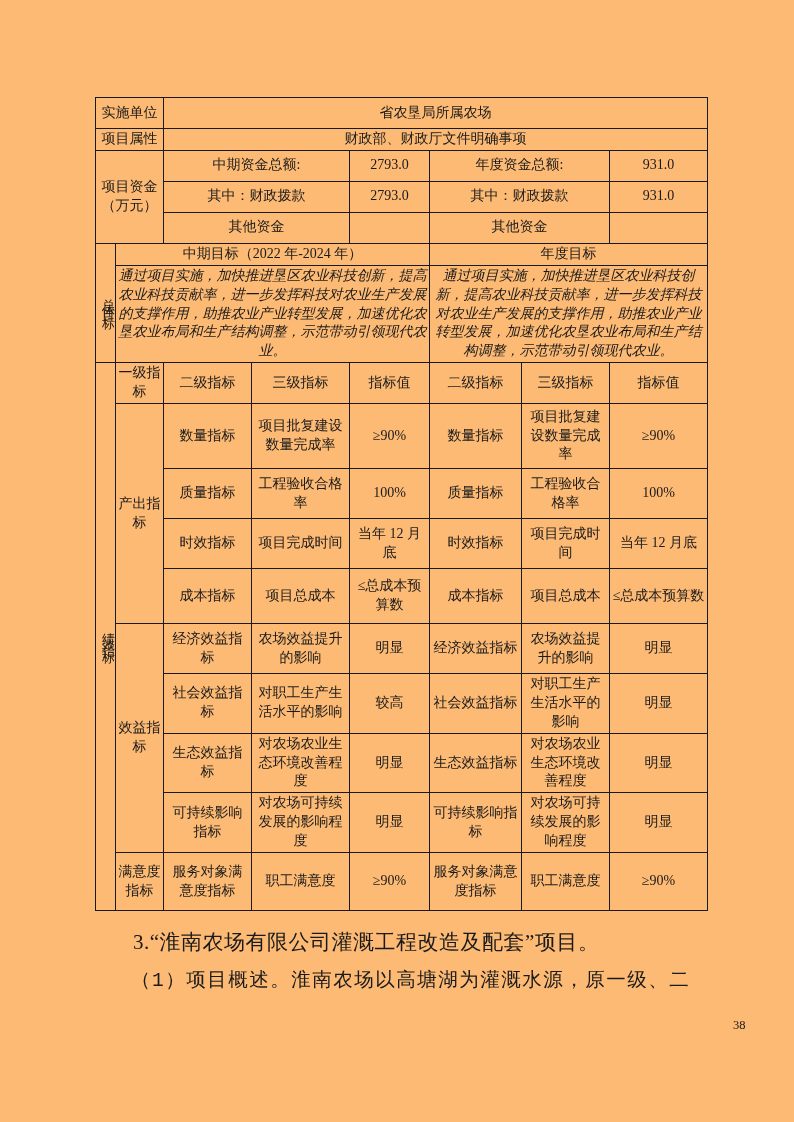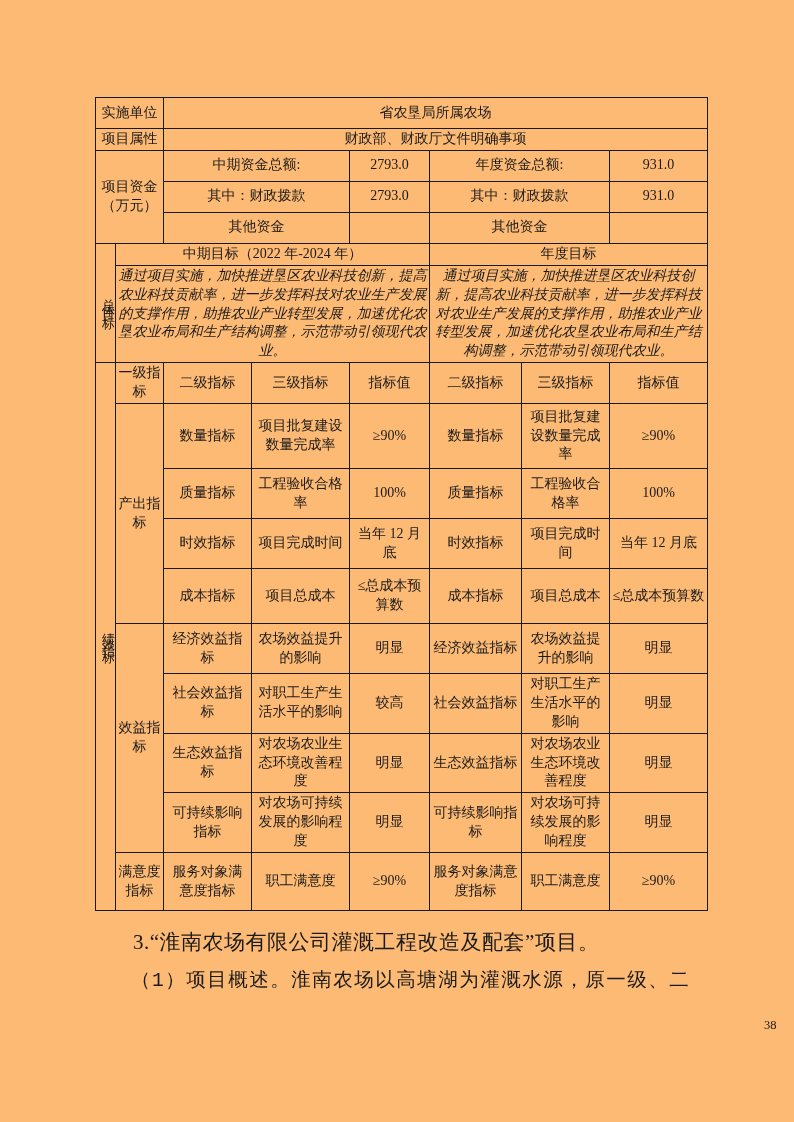--- a/index.html
+++ b/index.html
@@ -42,21 +42,21 @@
   .fundlabel{line-height:1.5;}
   .heading{
     position:absolute;left:133px;top:928px;width:580px;
     font-size:21px;font-weight:normal;letter-spacing:0.5px;
   }
   .para{
     position:absolute;left:131px;top:966px;width:576px;
     font-size:19.5px;letter-spacing:1.5px;font-family:Liberation Mono, monospace;
   }
   .pagenum{
-    position:absolute;left:764px;top:1018px;
+    position:absolute;left:733px;top:1018px;
     font-size:12.5px;
   }
 </style>
 </head>
 <body>
 
 <div class="page">
 
   <table class="doc">
     <colgroup>

